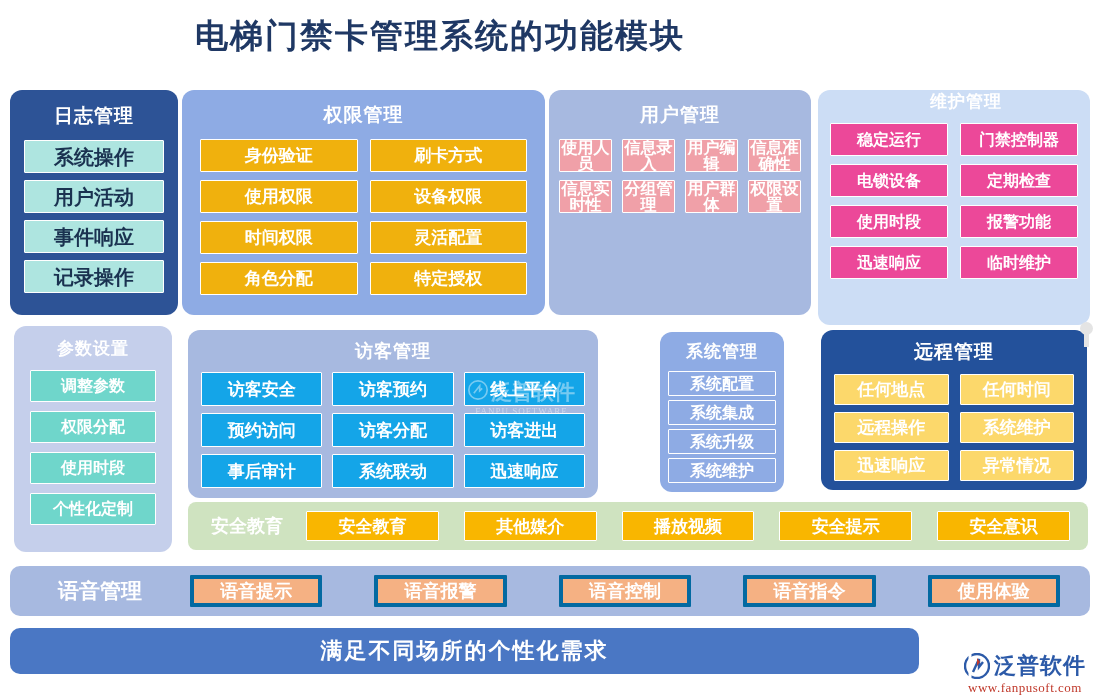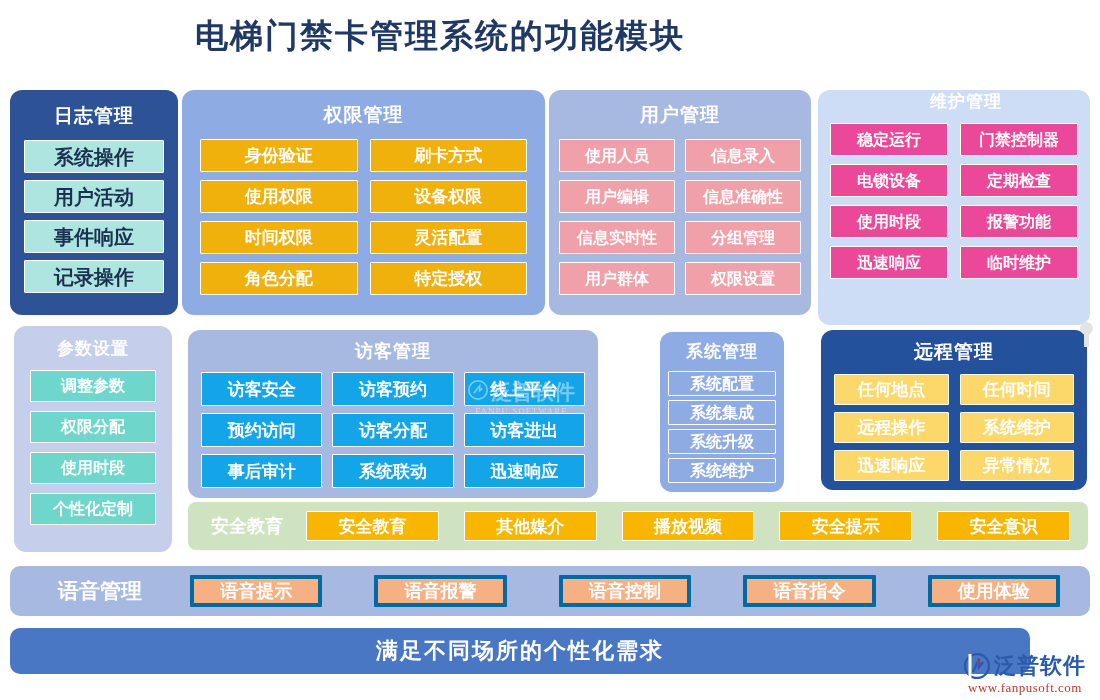--- a/index.html
+++ b/index.html
@@ -54,21 +54,21 @@
     margin: 11px 18px 0 18px;
   }
   #panel-perm .chip { height: 33px; background: #f0b10d; font-size: 17px;
     border: 1px solid #ffffff; }
 
   
   #panel-user { left: 549px; top: 90px; width: 262px; height: 225px;
     background: #a7b9e0; }
   #panel-user .panel-title { font-size: 19px; margin-top: 12px; }
   #panel-user .chip-grid {
-    grid-template-columns: 1fr 1fr; gap: 8px 10px;
+    grid-template-columns: 1fr 1fr 1fr 1fr; gap: 8px 10px;
     margin: 11px 10px 0 10px;
   }
   #panel-user .chip { height: 33px; background: #f0a0a8; font-size: 16px;
     border: 1px solid #ffffff; }
 
   
   #panel-maint { left: 818px; top: 90px; width: 272px; height: 235px;
     background: #ccddf5; }
   #panel-maint .panel-title { font-size: 17px; margin-top: 0;
      color: #ffffff; padding-left: 24px; }
@@ -149,21 +149,21 @@
     display: flex; align-items: center; }
   #band-voice .band-label { color: #ffffff; font-size: 21px;
     font-weight: bold; width: 180px; text-align: center; flex: none; }
   #band-voice .band-items { display: flex; flex: 1; gap: 52px;
      padding-right: 30px; }
   #band-voice .chip { flex: 1; height: 32px; background: #f5b183;
      font-size: 18px; border: 4px solid #0369a1; }
 
   
   #footer-banner { position: absolute; left: 10px; top: 628px;
-    width: 1020px; height: 46px; background: #4a77c4; border-radius: 10px;
+    width: 909px; height: 46px; background: #4a77c4; border-radius: 10px;
     display: flex; align-items: center; justify-content: center;
     color: #ffffff; font-size: 22px; font-weight: bold; letter-spacing: 2px; }
 
   
   #brand-logo { position: absolute; right: 14px; bottom: 4px;
     display: flex; flex-direction: column; align-items: center; }
   #brand-logo .brand-row { display: flex; align-items: center; gap: 4px; }
   #brand-logo .brand-mark { width: 26px; height: 26px; position: relative; }
   #brand-logo .brand-name { font-size: 22px; font-weight: bold;
      color: #2c5aa8; letter-spacing: 1px; }

